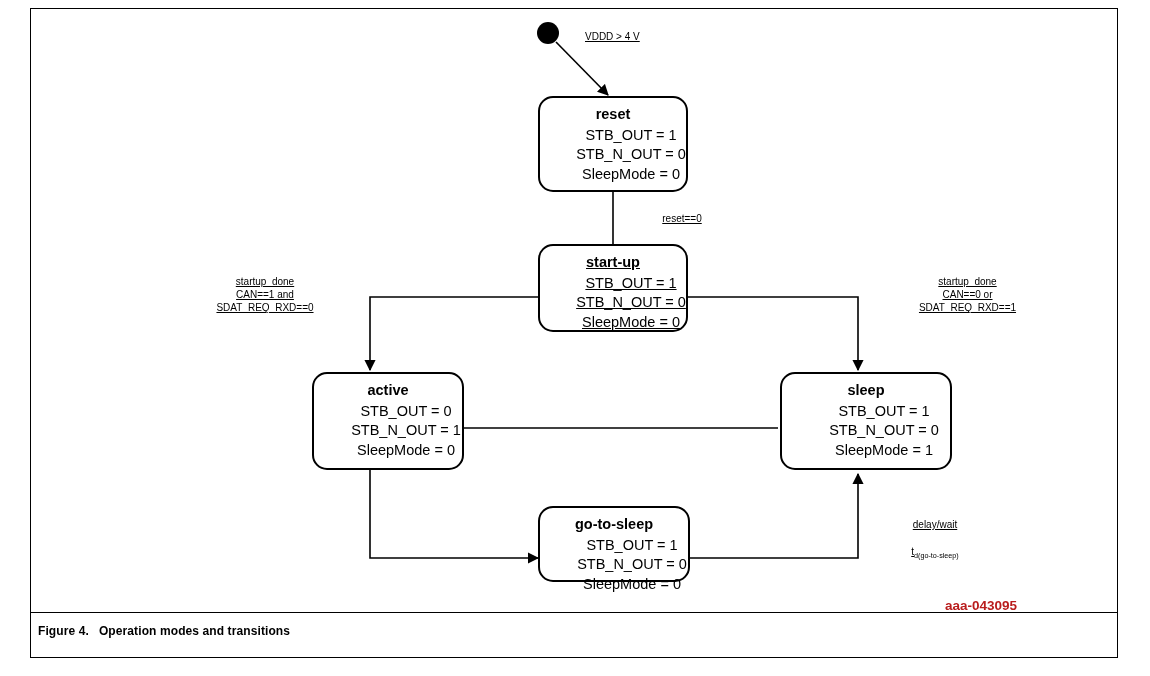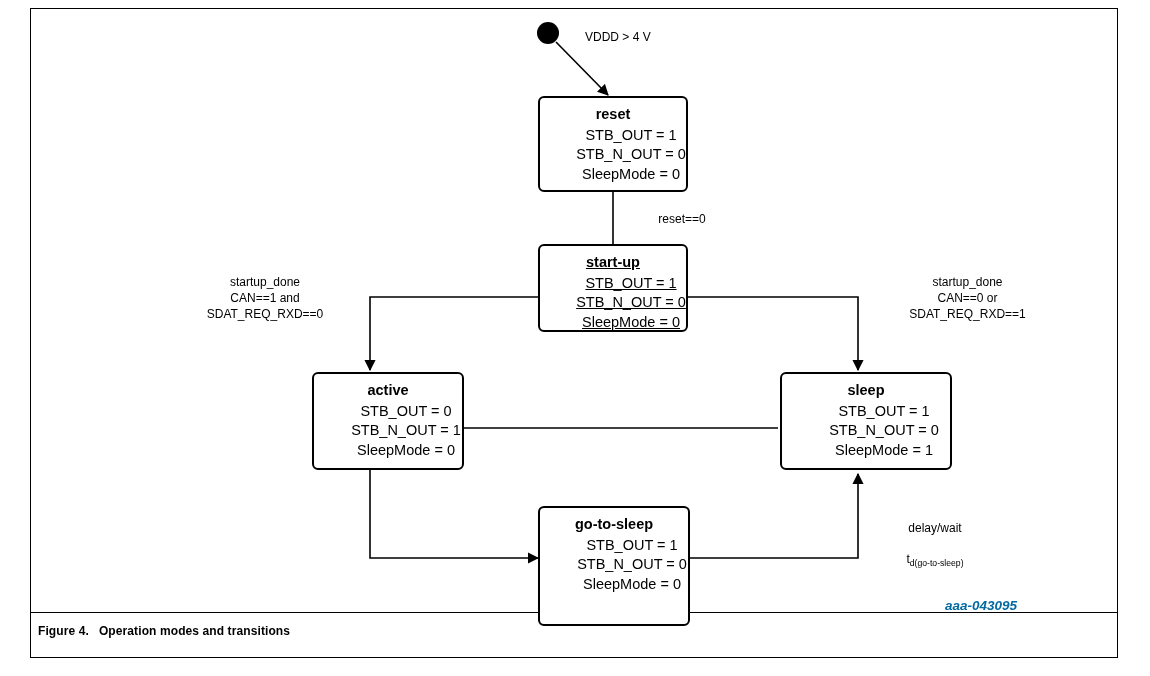--- a/index.html
+++ b/index.html
@@ -49,48 +49,48 @@
     left: 0;
     top: 0;
     width: 1150px;
     height: 676px;
   }
 
   .state {
     position: absolute;
     box-sizing: border-box;
     border: 2px solid #000;
-    border-radius: 6px;
+    border-radius: 15px;
     background: #fff;
     text-align: center;
     font-size: 14.5px;
     line-height: 1.35;
     padding-top: 7px;
   }
   .state .name {
     font-weight: bold;
     display: block;
     margin-bottom: 1px;
   }
   .state .ln { display: block; padding-left: 36px; }
 
   .lbl {
     position: absolute;
-    font-size: 12px;
+    font-size: 10px;
     line-height: 1.32;
     text-align: center;
     white-space: pre-line;
+    text-decoration: underline;
   }
 
   .code-id {
     position: absolute;
     font-size: 13.5px;
-    font-style: italic;
     font-weight: bold;
-    color: #0369a1;
+    color: #b91c1c;
   }
   sub { font-size: 0.72em; }
 </style>
 </head>
 <body>
 
 <div id="figure">
 
   <div class="frame"></div>
   <div class="caption-rule"></div>
@@ -153,21 +153,21 @@
   </div>
 
   <div class="state" style="left:780px; top:372px; width:172px; height:98px;">
     <span class="name">sleep</span>
     <span class="ln">STB_OUT = 1</span>
     <span class="ln">STB_N_OUT = 0</span>
     <span class="ln">SleepMode = 1</span>
   </div>
 
 
-  <div class="state" style="left:538px; top:506px; width:152px; height:120px;">
+  <div class="state" style="left:538px; top:506px; width:152px; height:76px;">
     <span class="name">go-to-sleep</span>
     <span class="ln">STB_OUT = 1</span>
     <span class="ln">STB_N_OUT = 0</span>
     <span class="ln">SleepMode = 0</span>
   </div>
 
 
   <div class="lbl" style="left:845px; top:505px; width:180px;">
     <span>delay/wait</span><br>
     <span>t</span><sub>d(go-to-sleep)</sub>

